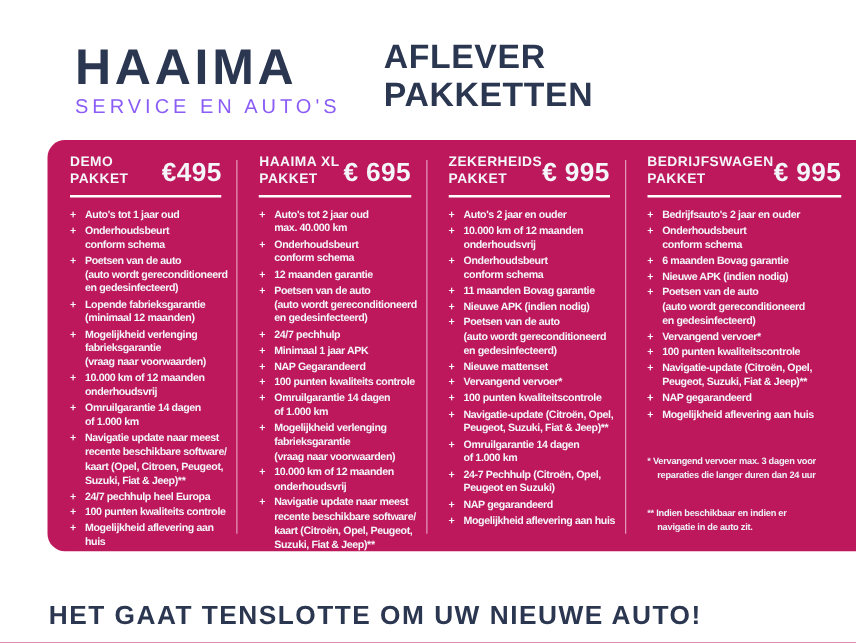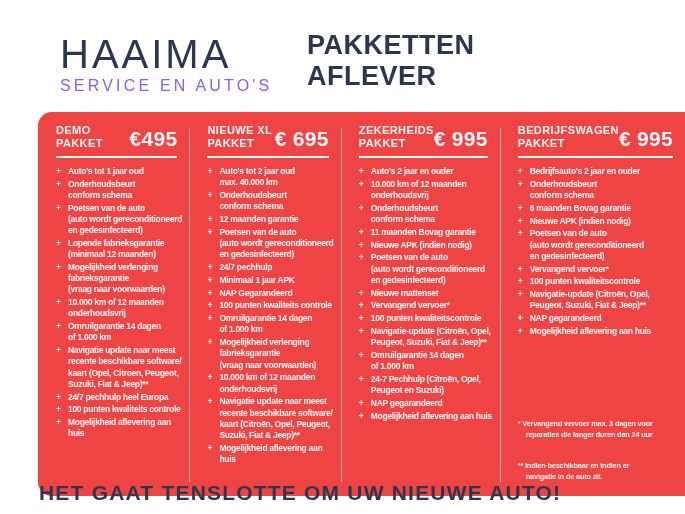--- a/index.html
+++ b/index.html
@@ -5,33 +5,33 @@
   html,body{margin:0;padding:0;}
   body{
     width:685px;height:514px;position:relative;overflow:hidden;
     background:#ffffff;
     font-family:"Liberation Sans", sans-serif;
     -webkit-font-smoothing:antialiased;
   }
   
   .brand{position:absolute;left:60px;top:32px;color:#2b3650;}
   .brand-name{
-    font-size:40px;font-weight:normal;letter-spacing:3px;line-height:44px;color:#2b3650;
+    font-size:40px;font-weight:bold;letter-spacing:3px;line-height:44px;color:#2b3650;
   }
   .brand-sub{
     font-size:16px;font-weight:normal;letter-spacing:3.2px;color:#8b5cf6;margin-top:1px;
   }
   .page-title{
     position:absolute;left:307px;top:30px;
     font-size:27px;font-weight:bold;line-height:31px;letter-spacing:0.5px;color:#2b3650;
   }
   
   .panel{
-    position:absolute;left:38px;top:112px;width:647px;height:384px;
-    background:#ef4444;border-radius:14px 0 0 14px;
+    position:absolute;left:38px;top:112px;width:647px;height:329px;
+    background:#be185d;border-radius:14px 0 0 14px;
     display:flex;box-sizing:border-box;overflow:hidden;
   }
   .pkg{
     flex:1 1 0;position:relative;box-sizing:border-box;
     padding:12px 4px 8px 18px;
     display:flex;flex-direction:column;color:#f4f6f9;
   }
   .pkg + .pkg::before{
     content:"";position:absolute;left:0;top:16px;bottom:14px;
     width:1px;background:rgba(255,255,255,0.55);
@@ -60,22 +60,22 @@
 </style>
 </head>
 <body>
 
 <div class="brand">
   <div class="brand-name">HAAIMA</div>
   <div class="brand-sub">SERVICE EN AUTO'S</div>
 </div>
 
 <div class="page-title">
+  <div>AFLEVER</div>
   <div>PAKKETTEN</div>
-  <div>AFLEVER</div>
 </div>
 
 <div class="panel">
   <div class="pkg">
     <div class="pkg-head">
       <div class="pkg-name">
         <div class="pkg-name-1">DEMO</div>
         <div class="pkg-name-2">PAKKET</div>
       </div>
       <div class="pkg-price">€495</div>
@@ -114,21 +114,21 @@
   <li><span class="marker">+</span><span class="item-text">100 punten kwaliteits controle</span></li>
 
   <li><span class="marker">+</span><span class="item-text">Mogelijkheid aflevering aan huis</span></li>
 </ul>
 
   </div>
 
   <div class="pkg">
     <div class="pkg-head">
       <div class="pkg-name">
-        <div class="pkg-name-1">NIEUWE XL</div>
+        <div class="pkg-name-1">HAAIMA XL</div>
         <div class="pkg-name-2">PAKKET</div>
       </div>
       <div class="pkg-price">€ 695</div>
     </div>
     <div class="pkg-divider"></div>
     <ul class="pkg-items">
   <li><span class="marker">+</span><span class="item-text">Auto's tot 2 jaar oud
 max. 40.000 km</span></li>
 
   <li><span class="marker">+</span><span class="item-text">Onderhoudsbeurt

